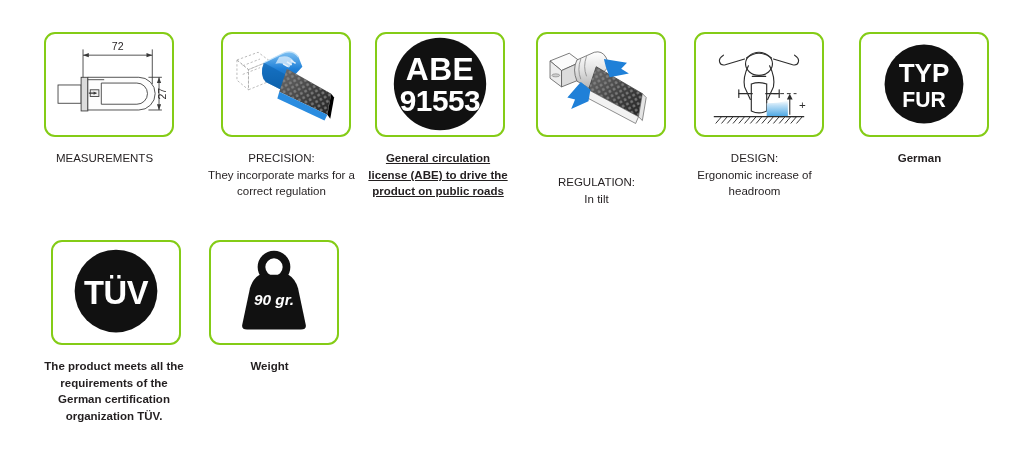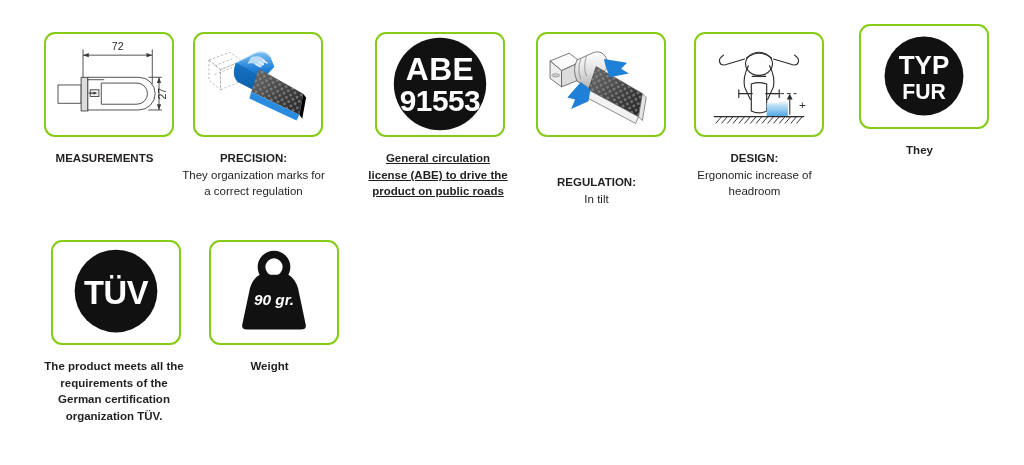--- a/index.html
+++ b/index.html
@@ -34,31 +34,31 @@
 
   .caption{
     margin-top:13px;
     width:150px;
     margin-left:-9px;
     text-align:center;
     font-size:11.5px;
     line-height:16.5px;
     color:#231f20;
   }
-  .caption .hd{font-weight:bold;}
+  .caption .hd{font-weight:normal;}
   .caption.bold{font-weight:bold;}
   .caption.narrow{width:140px;margin-left:-4px;}
 
   
   #f-measurements{left:43px;top:32px;}
-  #f-precision{left:192px;top:32px;}
+  #f-precision{left:220px;top:32px;}
   #f-abe{left:374px;top:32px;text-decoration:underline;}
   #f-regulation{left:535px;top:32px;gap:24px;}
   #f-design{left:693px;top:32px;}
-  #f-model{left:858px;top:24px;}
+  #f-model{left:858px;top:32px;}
   
   #f-tuv{left:50px;top:240px;}
   #f-weight{left:208px;top:240px;}
 </style>
 </head>
 <body>
 
 <div class="sheet">
 
   <div class="feature" id="f-measurements">
@@ -142,21 +142,21 @@
           <path d="M62 31 l5 3"></path>
             <path d="M66 29 l5 3"></path>
             <path d="M70 27.5 l5 3"></path>
         </g>
 
         <path d="M42 30 L62 20 q10 -4 16 4" fill="none" stroke="#bfe0f8" stroke-width="1.2"></path>
       </svg>
     </div>
     <div class="caption">
       <div class="hd">PRECISION:</div>
-      <div>They organization marks for a correct regulation</div>
+      <div>They incorporate marks for a correct regulation</div>
     </div>
   </div>
 
   <div class="feature" id="f-abe">
     <div class="card">
       <svg viewBox="0 0 130 105">
         <circle cx="65" cy="52" r="48" fill="#111111"></circle>
         <text x="65" y="48" text-anchor="middle" font-family="Liberation Sans, sans-serif" font-size="33" font-weight="bold" fill="#ffffff" letter-spacing="0.5">ABE</text>
         <text x="65" y="80" text-anchor="middle" font-family="Liberation Sans, sans-serif" font-size="31" font-weight="bold" fill="#ffffff" letter-spacing="-0.5">91553</text>
       </svg>
@@ -286,21 +286,21 @@
 
   <div class="feature" id="f-model">
     <div class="card">
       <svg viewBox="0 0 130 105">
         <circle cx="65" cy="52" r="41" fill="#111111"></circle>
         <text x="65" y="50" text-anchor="middle" font-family="Liberation Sans, sans-serif" font-size="27" font-weight="bold" fill="#ffffff">TYP</text>
         <text x="65" y="76" text-anchor="middle" font-family="Liberation Sans, sans-serif" font-size="22" font-weight="bold" fill="#ffffff">FUR</text>
       </svg>
     </div>
     <div class="caption bold">
-      <span>They</span>
+      <span>German</span>
     </div>
   </div>
 
   <div class="feature" id="f-tuv">
     <div class="card">
       <svg viewBox="0 0 130 105">
         <circle cx="65" cy="51" r="43" fill="#111111"></circle>
         <text x="65" y="64" text-anchor="middle" font-family="Liberation Sans, sans-serif" font-size="34" font-weight="bold" fill="#ffffff" letter-spacing="-0.5">TÜV</text>
       </svg>
     </div>

